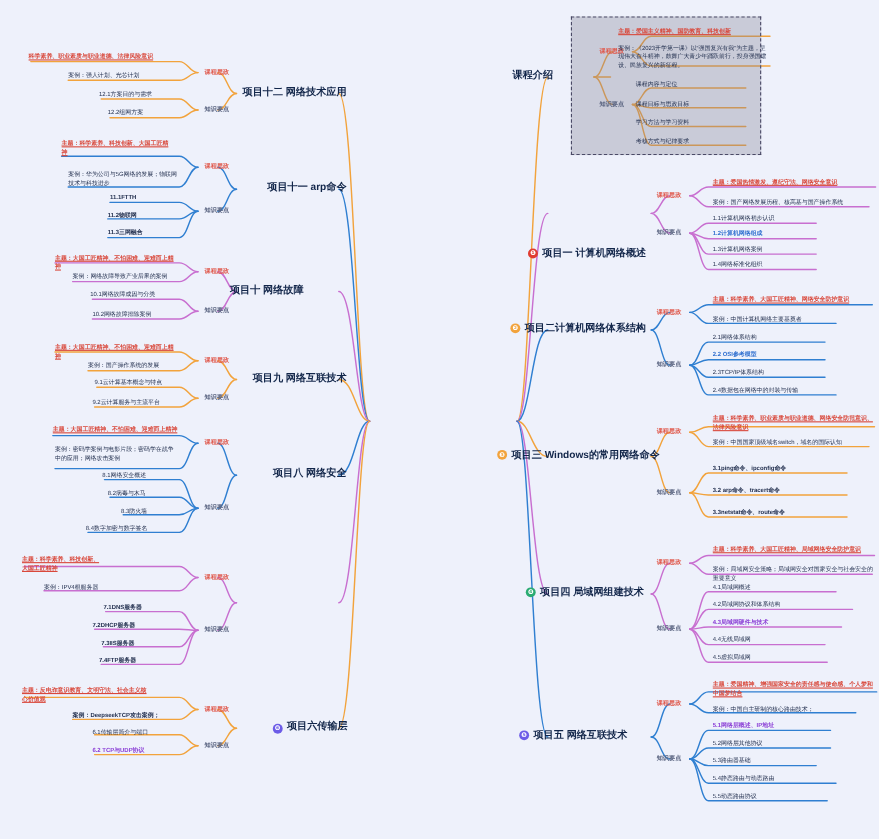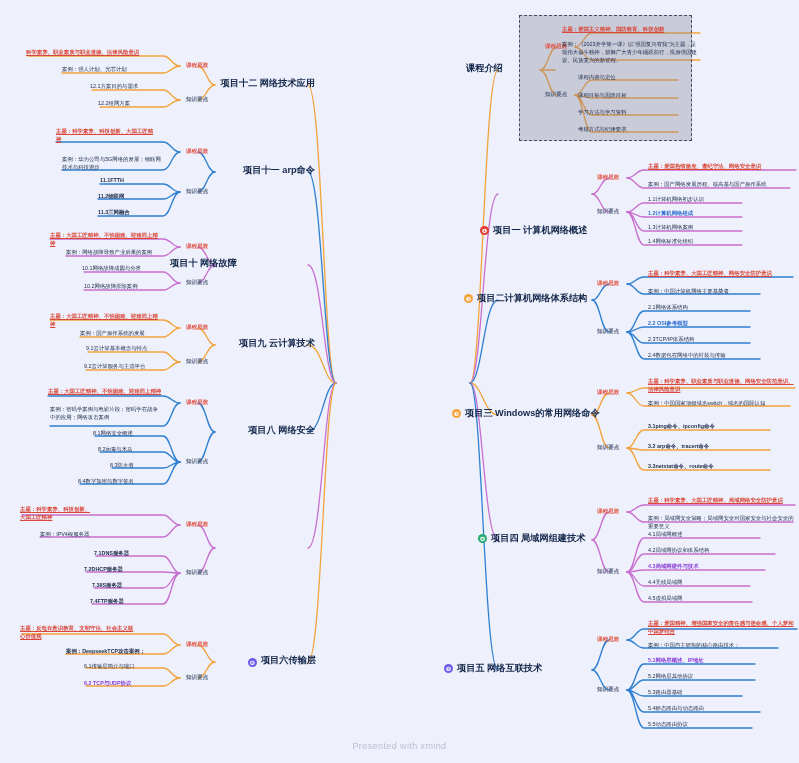--- a/index.html
+++ b/index.html
@@ -258,21 +258,21 @@
   <div class="node sub sz" style="left:597px;top:508px;">课程思政</div>
   <div class="node sub zs" style="left:597px;top:568px;">知识要点</div>
   <div class="node leaf red u lbl" style="left:648px;top:497px;width:148px;">主题：科学素养、大国工匠精神、局域网络安全防护意识</div>
   <div class="node leaf lbl" style="left:648px;top:515px;width:146px;">案例：局域网安全策略；局域网安全对国家安全与社会安全的重要意义</div>
   <div class="node leaf lbl" style="left:648px;top:531px;width:112px;">4.1局域网概述</div>
   <div class="node leaf lbl" style="left:648px;top:547px;width:128px;">4.2局域网协议和体系结构</div>
   <div class="node leaf purple lbl" style="left:648px;top:563px;width:118px;">4.3局域网硬件与技术</div>
   <div class="node leaf lbl" style="left:648px;top:579px;width:104px;">4.4无线局域网</div>
   <div class="node leaf lbl" style="left:648px;top:595px;width:104px;">4.5虚拟局域网</div>
 
-  <div class="node main" style="left:444px;top:663px;">
+  <div class="node main" style="left:472px;top:663px;">
     <span class="badge" style="background:#6c5ce7">❺</span>
     <span class="lbl">项目五 网络互联技术</span>
   </div>
   <div class="node sub sz" style="left:597px;top:636px;">课程思政</div>
   <div class="node sub zs" style="left:597px;top:686px;">知识要点</div>
   <div class="node leaf red u lbl" style="left:648px;top:620px;width:149px;">主题：爱国精神、增强国家安全的责任感与使命感、个人梦和中国梦结合</div>
   <div class="node leaf lbl" style="left:648px;top:642px;width:132px;">案例：中国自主研制的核心路由技术；</div>
   <div class="node leaf purple lbl" style="left:648px;top:657px;width:110px;">5.1网络层概述、IP地址</div>
   <div class="node leaf lbl" style="left:648px;top:673px;width:110px;">5.2网络层其他协议</div>
   <div class="node leaf lbl" style="left:648px;top:689px;width:96px;">5.3路由器基础</div>
@@ -293,32 +293,32 @@
     <span class="lbl">项目十一 arp命令</span>
   </div>
   <div class="node sub sz" style="left:186px;top:148px;">课程思政</div>
   <div class="node sub zs" style="left:186px;top:188px;">知识要点</div>
   <div class="node leaf red u lbl" style="left:56px;top:128px;width:100px;">主题：科学素养、科技创新、大国工匠精神</div>
   <div class="node leaf lbl" style="left:62px;top:156px;width:100px;">案例：华为公司与5G网络的发展；物联网技术与科技进步</div>
   <div class="node leaf b lbl" style="left:100px;top:177px;width:62px;">11.1FTTH</div>
   <div class="node leaf b lbl" style="left:98px;top:193px;width:64px;">11.2物联网</div>
   <div class="node leaf b lbl" style="left:98px;top:209px;width:64px;">11.3三网融合</div>
 
-  <div class="node main left" style="left:170px;top:258px;width:145px;justify-content:flex-start;">
+  <div class="node main left" style="left:170px;top:258px;width:145px;justify-content:center;">
     <span class="lbl">项目十 网络故障</span>
   </div>
   <div class="node sub sz" style="left:186px;top:243px;">课程思政</div>
   <div class="node sub zs" style="left:186px;top:279px;">知识要点</div>
   <div class="node leaf red u lbl" style="left:50px;top:232px;width:112px;">主题：大国工匠精神、不怕困难、迎难而上精神</div>
   <div class="node leaf lbl" style="left:66px;top:249px;width:96px;">案例：网络故障导致产业后果的案例</div>
   <div class="node leaf lbl" style="left:82px;top:265px;width:80px;">10.1网络故障成因与分类</div>
   <div class="node leaf lbl" style="left:84px;top:283px;width:78px;">10.2网络故障排除案例</div>
 
   <div class="node main left" style="left:170px;top:338px;width:145px;justify-content:flex-end;">
-    <span class="lbl">项目九 云计算技术</span>
+    <span class="lbl">项目九 网络互联技术</span>
   </div>
   <div class="node sub sz" style="left:186px;top:324px;">课程思政</div>
   <div class="node sub zs" style="left:186px;top:358px;">知识要点</div>
   <div class="node leaf red u lbl" style="left:50px;top:313px;width:112px;">主题：大国工匠精神、不怕困难、迎难而上精神</div>
   <div class="node leaf lbl" style="left:80px;top:330px;width:82px;">案例：国产操作系统的发展</div>
   <div class="node leaf lbl" style="left:86px;top:345px;width:76px;">9.1云计算基本概念与特点</div>
   <div class="node leaf lbl" style="left:84px;top:363px;width:78px;">9.2云计算服务与主流平台</div>
 
   <div class="node main left" style="left:170px;top:425px;width:145px;justify-content:flex-end;">
     <span class="lbl">项目八 网络安全</span>
@@ -345,14 +345,13 @@
     <span class="badge" style="background:#6c5ce7">❻</span>
     <span class="lbl">项目六传输层</span>
   </div>
   <div class="node sub sz" style="left:186px;top:641px;">课程思政</div>
   <div class="node sub zs" style="left:186px;top:674px;">知识要点</div>
   <div class="node leaf red u lbl" style="left:20px;top:625px;width:116px;">主题：反电诈意识教育、文明守法、社会主义核心价值观</div>
   <div class="node leaf b lbl" style="left:66px;top:648px;width:96px;">案例：DeepseekTCP攻击案例；</div>
   <div class="node leaf lbl" style="left:84px;top:663px;width:78px;">6.1传输层简介与端口</div>
   <div class="node leaf purple b lbl" style="left:84px;top:680px;width:78px;">6.2 TCP与UDP协议</div>
 
-  <div class="footer">Presented with xmind</div>
 </div>
 
 </body></html>

